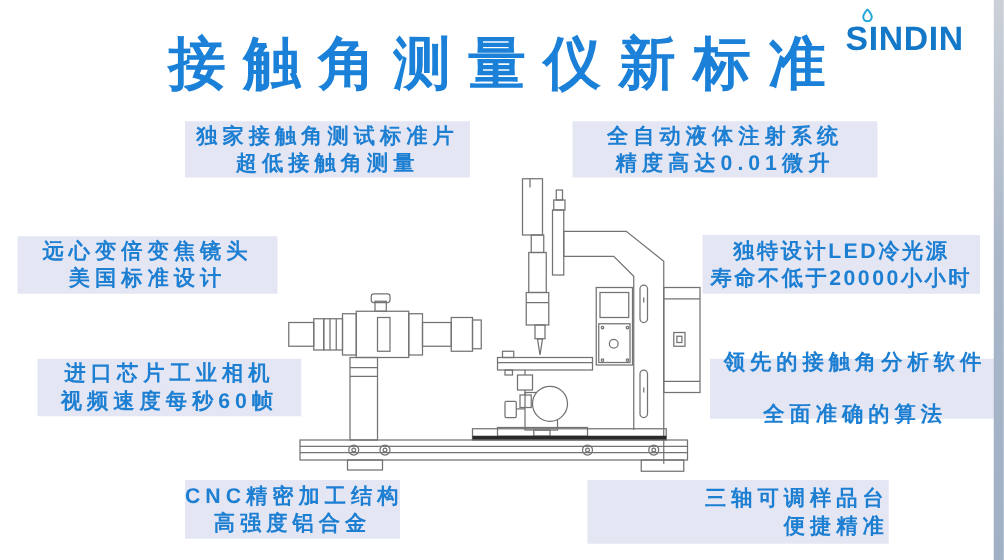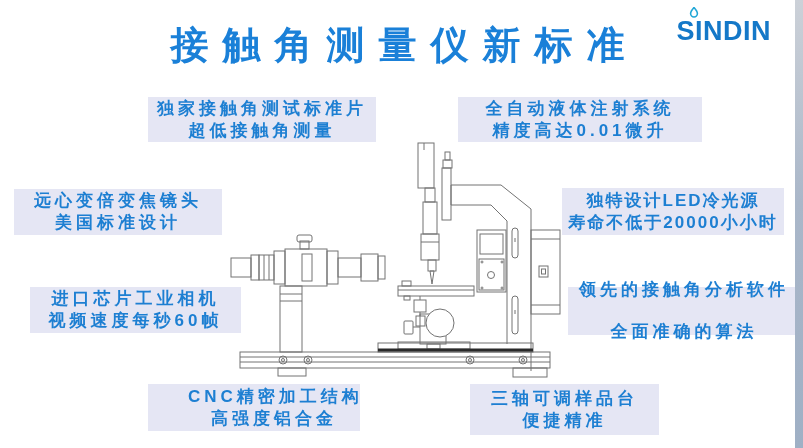--- a/index.html
+++ b/index.html
@@ -5,21 +5,21 @@
   html,body{margin:0;padding:0;}
   body{
     width:803px;height:448px;overflow:hidden;
     background:#ffffff;
     font-family:"Liberation Sans","DejaVu Sans",sans-serif;
   }
   .slide{position:relative;width:803px;height:448px;background:#ffffff;}
 
   .title{
     position:absolute;left:0;top:20px;width:795px;margin:0;
-    text-align:center;font-size:38px;font-weight:bold;
+    text-align:center;font-size:46px;font-weight:bold;
     color:var(--title_blue,#1a80d8);
     letter-spacing:14px;text-indent:14px;white-space:nowrap;
   }
 
   .logo{
     position:absolute;right:32px;top:16px;
     color:var(--logo_blue,#1478c8);
     font-weight:bold;font-size:27px;letter-spacing:.5px;
   }
   .logo .droplet{position:absolute;left:13px;top:-9px;}
@@ -34,22 +34,22 @@
     white-space:nowrap;
   }
   .callout span{display:block;}
 
   .c-standard  {left:148px;top:97px; width:228px;height:45px;}
   .c-injection {left:458px;top:97px; width:244px;height:45px;}
   .c-lens      {left:14px; top:189px;width:208px;height:46px;}
   .c-led       {left:562px;top:188px;width:222px;height:47px;letter-spacing:2px;}
   .c-camera    {left:30px; top:287px;width:211px;height:46px;}
   .c-software  {left:568px;top:287px;width:232px;height:48px;gap:20px;}
-  .c-cnc       {left:148px;top:384px;width:172px;height:47px;padding-left:40px;}
-  .c-stage     {left:470px;top:384px;width:189px;height:51px;}
+  .c-cnc       {left:148px;top:384px;width:172px;height:47px;}
+  .c-stage     {left:470px;top:384px;width:241px;height:51px;text-align:right;}
 
   .drawing{position:absolute;left:228px;top:138px;width:348px;height:248px;}
 
   .edge-strip{
     position:absolute;right:0;top:0;width:8px;height:448px;
     background:linear-gradient(180deg,#ccd1d8 0%,#aab7c9 45%,#9fb0c5 100%);
   }
 </style>
 </head>
 <body>

